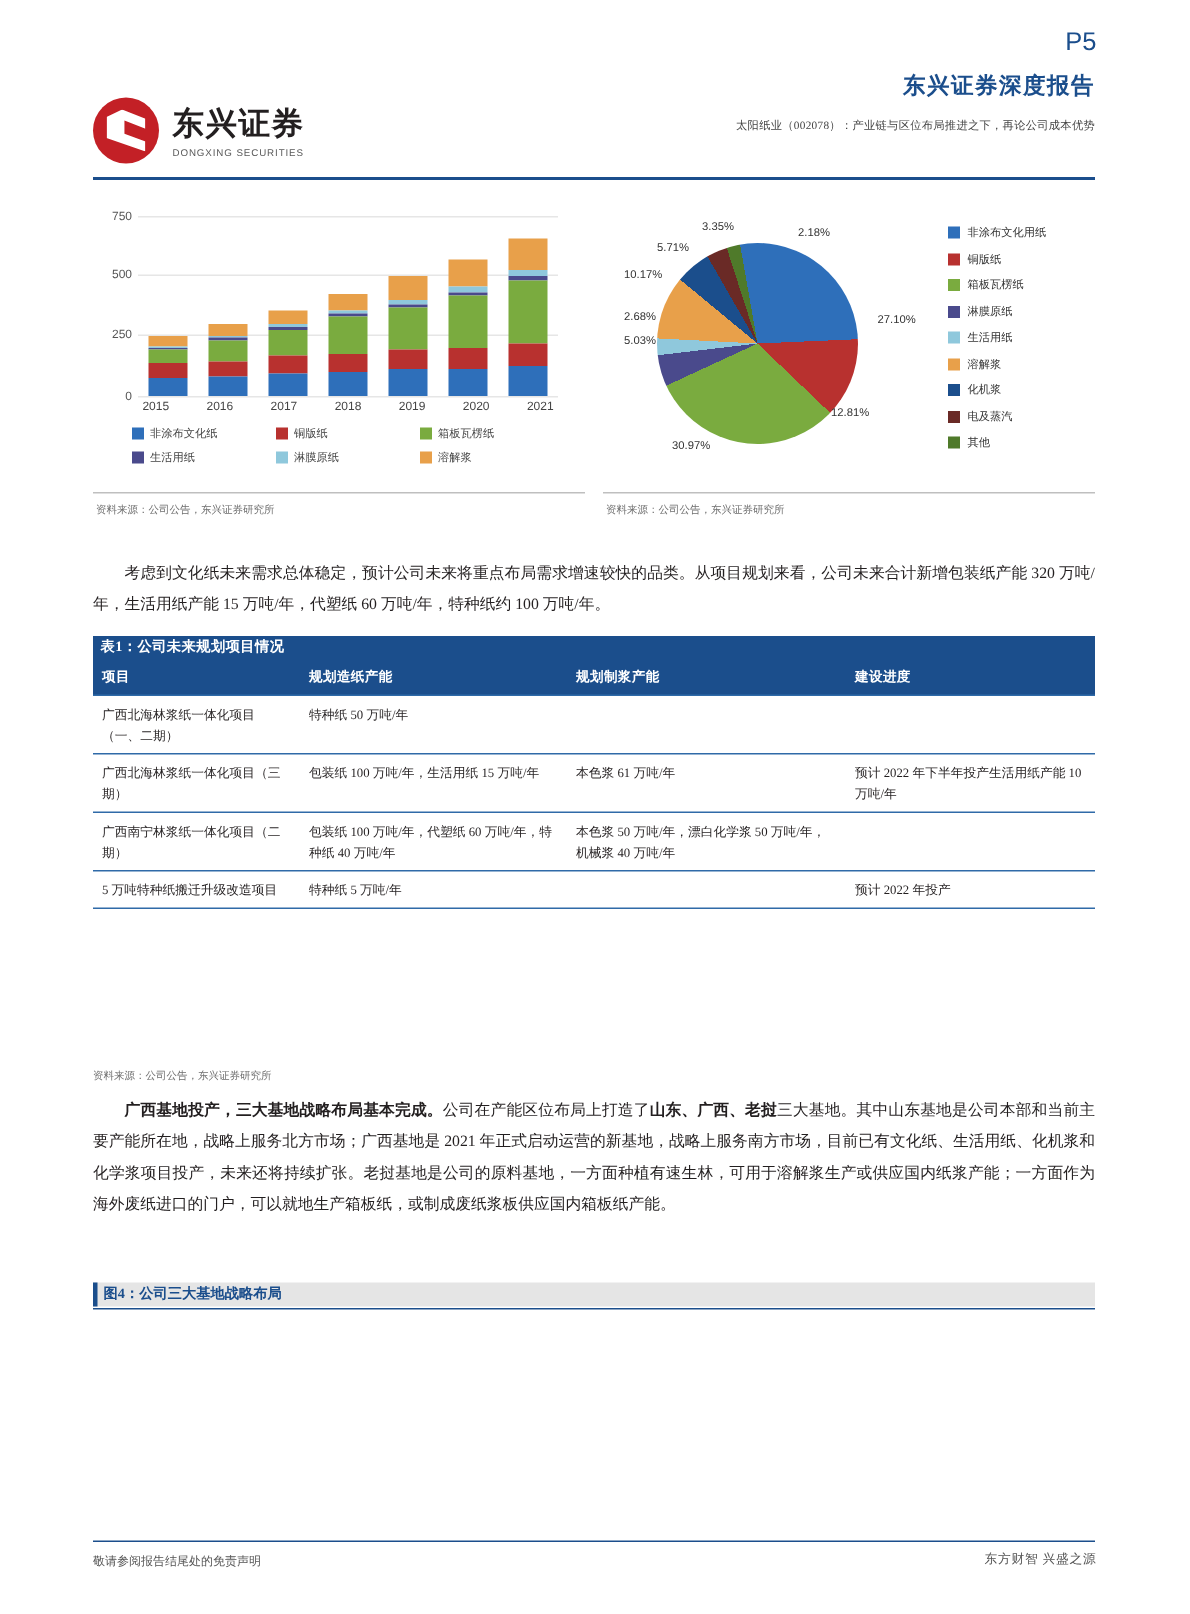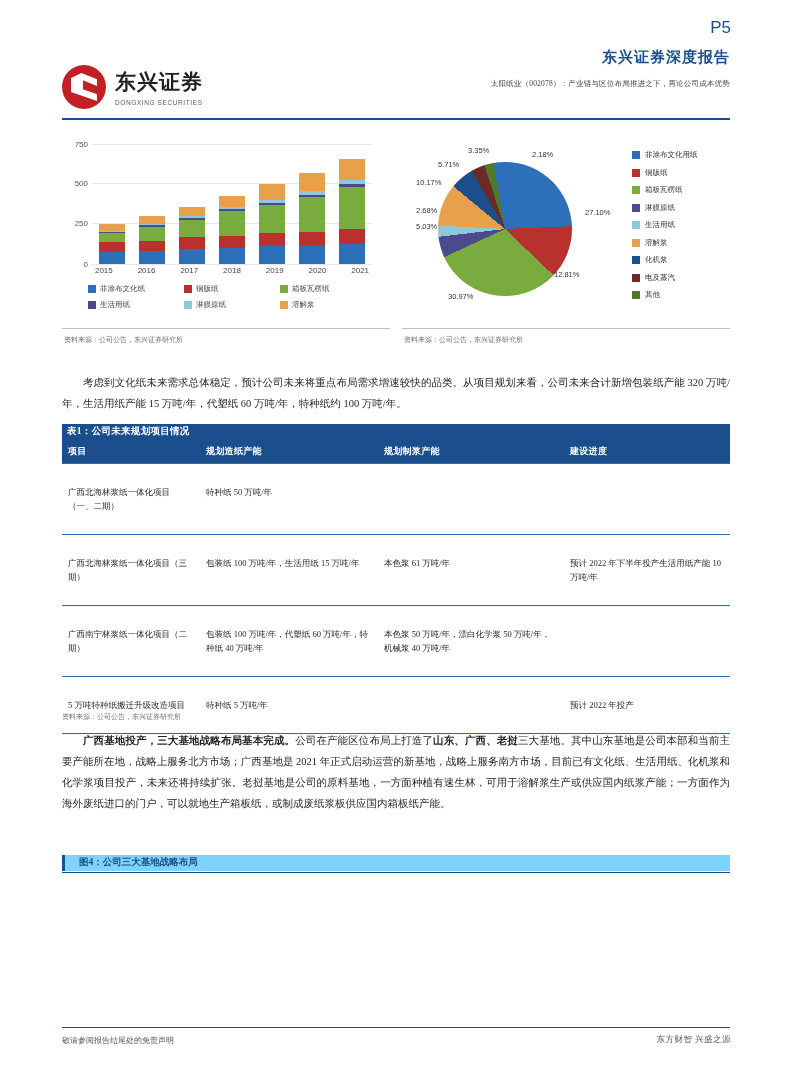--- a/index.html
+++ b/index.html
@@ -69,32 +69,32 @@
 
   
   .tbl-cap { position:absolute; left:62px; top:424px; width:668px; height:16px; background:#1b4e8c; color:#fff;
              font-size:9.5px; font-weight:bold; padding:1px 5px; letter-spacing:0.3px; }
   table.plan { position:absolute; left:62px; top:440px; width:668px; border-collapse:collapse; }
   table.plan th {
     background:#1b4e8c; color:#fff; font-size:9px; font-weight:bold; text-align:left;
     padding:5px 6px; border:0; letter-spacing:0.3px;
   }
   table.plan td {
-    font-size:8.5px; color:#231f20; padding:21px 6px; vertical-align:top; line-height:14px;
+    font-size:8.5px; color:#231f20; padding:5px 6px; vertical-align:top; line-height:14px;
     border-bottom:1px solid #2f6aa8;
   }
   table.plan tr.first td { border-top:1px solid #2f6aa8; }
   .col1 { width:138px; } .col2 { width:178px; } .col3 { width:186px; } .col4 { width:166px; }
   .tbl-src { position:absolute; left:62px; top:712px; font-size:7px; color:#6f6f6f; }
 
   .p2 { left:62px; top:730px; width:668px; text-indent:21px; }
   .b { font-weight:bold; }
 
-  .fig-cap { position:absolute; left:62px; top:855px; width:668px; height:16px; background:#7dd3fc;
-             border-left:3px solid #1b4e8c; color:#1b4e8c; font-size:9.5px; font-weight:bold; padding:1px 14px; }
+  .fig-cap { position:absolute; left:62px; top:855px; width:668px; height:16px; background:#e5e5e5;
+             border-left:3px solid #1b4e8c; color:#1b4e8c; font-size:9.5px; font-weight:bold; padding:1px 4px; }
   .fig-rule { position:absolute; left:62px; top:872px; width:668px; height:1px; background:#1b4e8c; }
 
   
   .foot-rule { position:absolute; left:62px; bottom:48px; width:668px; height:1px; background:#1b4e8c; }
   .foot-l { position:absolute; left:62px; bottom:30px; font-size:8px; color:#555; }
   .foot-r { position:absolute; right:62px; bottom:30px; font-size:8.5px; color:#555; letter-spacing:0.5px; }
 </style>
 </head>
 <body>
 

